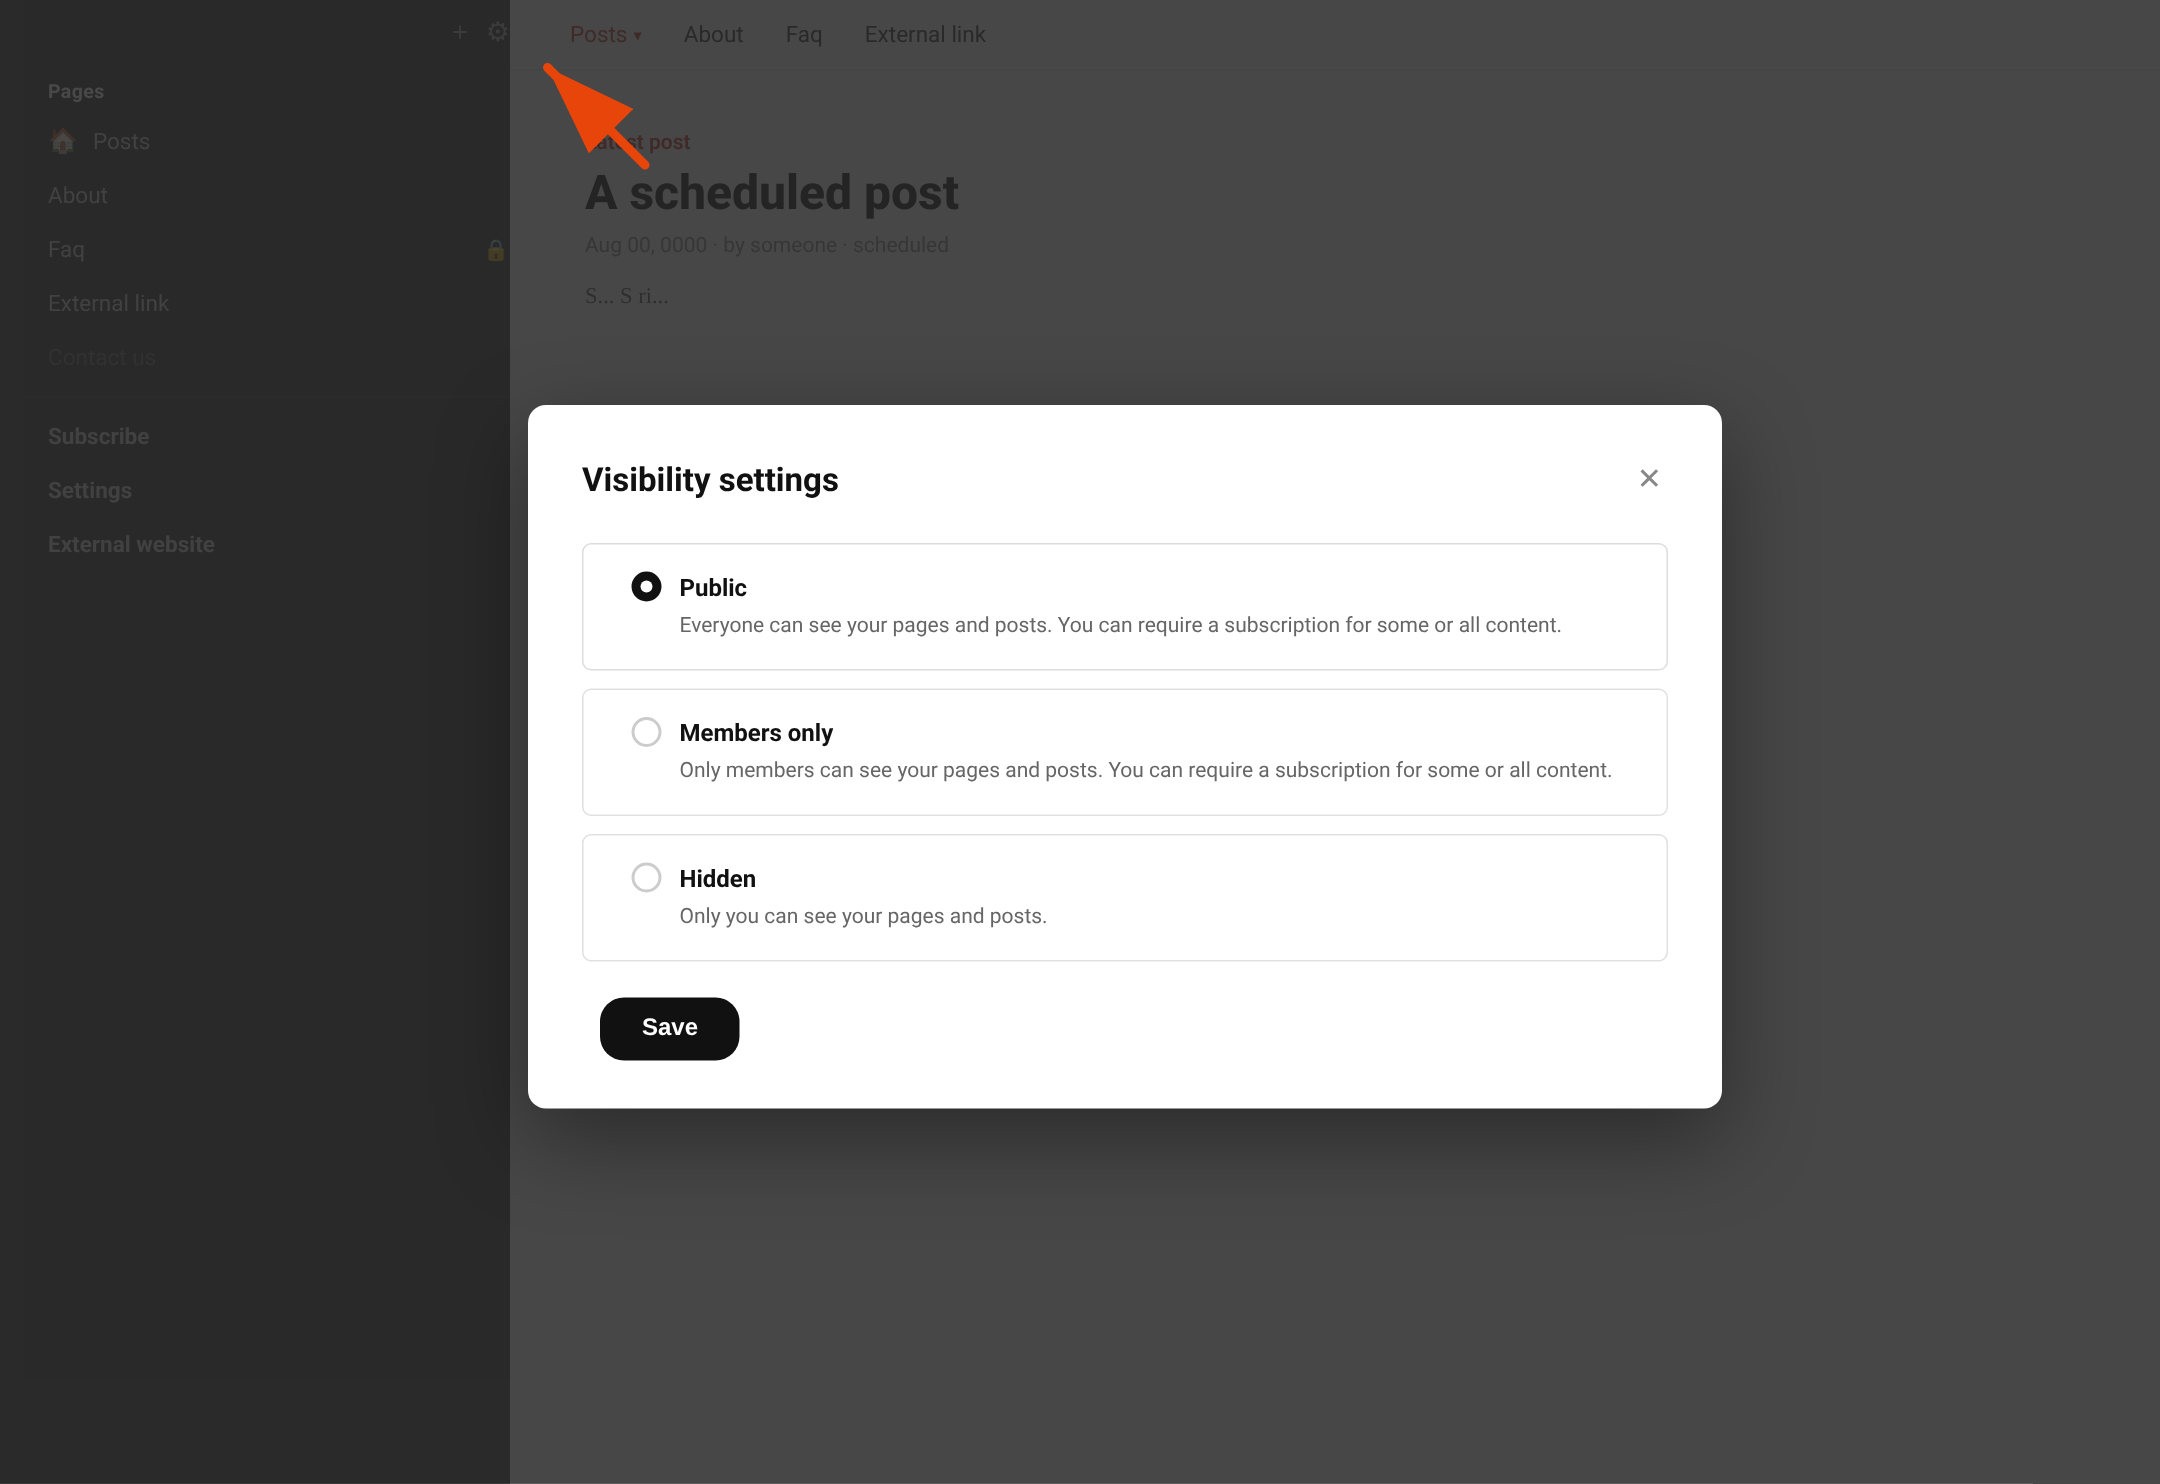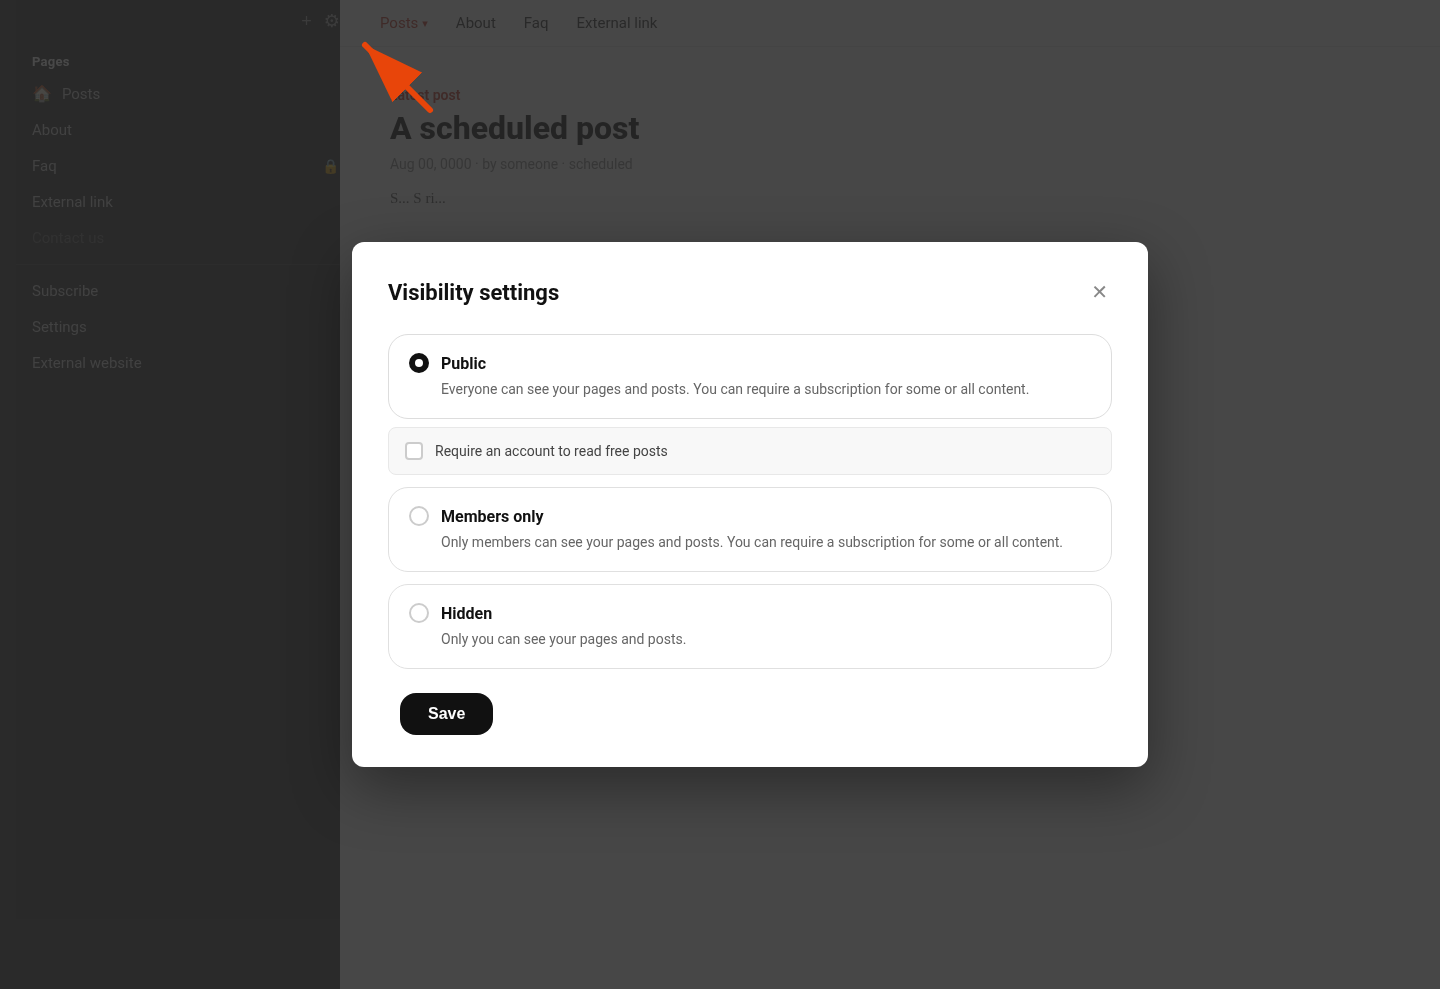--- a/index.html
+++ b/index.html
@@ -88,21 +88,21 @@
 
     .sidebar-divider {
       height: 1px;
       background: #444;
       margin: 8px 0;
     }
 
     .sidebar-section-item {
       padding: 9px 16px;
       font-size: 15px;
-      font-weight: 400;
+      font-weight: 700;
       color: #ccc;
       cursor: pointer;
       display: flex;
       align-items: flex-end;
       justify-content: space-between;
     }
 
     
     .main-content {
       position: absolute;
@@ -230,22 +230,22 @@
       border: none;
       font-size: 20px;
       color: #888;
       cursor: pointer;
       line-height: 1;
       padding: 4px;
     }
 
     .visibility-option {
       border: 1px solid #e0e0e0;
-      border-radius: 20px;
-      padding: 18px 20px;
+      border-radius: 6px;
+      padding: 18px 32px;
       margin-bottom: 12px;
       cursor: pointer;
     }
 
     .visibility-option.selected {
       border-color: #ddd;
       background: #fff;
     }
 
     .option-header {
@@ -441,24 +441,20 @@
     </div>
 
     <div class="visibility-option selected">
       <div class="option-header">
         <div class="radio-btn checked"></div>
         <span class="option-label">Public</span>
       </div>
       <p class="option-desc">Everyone can see your pages and posts. You can require a subscription for some or all content.</p>
     </div>
 
-    <div class="sub-option">
-      <div class="checkbox-btn"></div>
-      <span class="sub-option-label">Require an account to read free posts</span>
-    </div>
 
     <div class="visibility-option">
       <div class="option-header">
         <div class="radio-btn"></div>
         <span class="option-label">Members only</span>
       </div>
       <p class="option-desc">Only members can see your pages and posts. You can require a subscription for some or all content.</p>
     </div>
 
     <div class="visibility-option">

